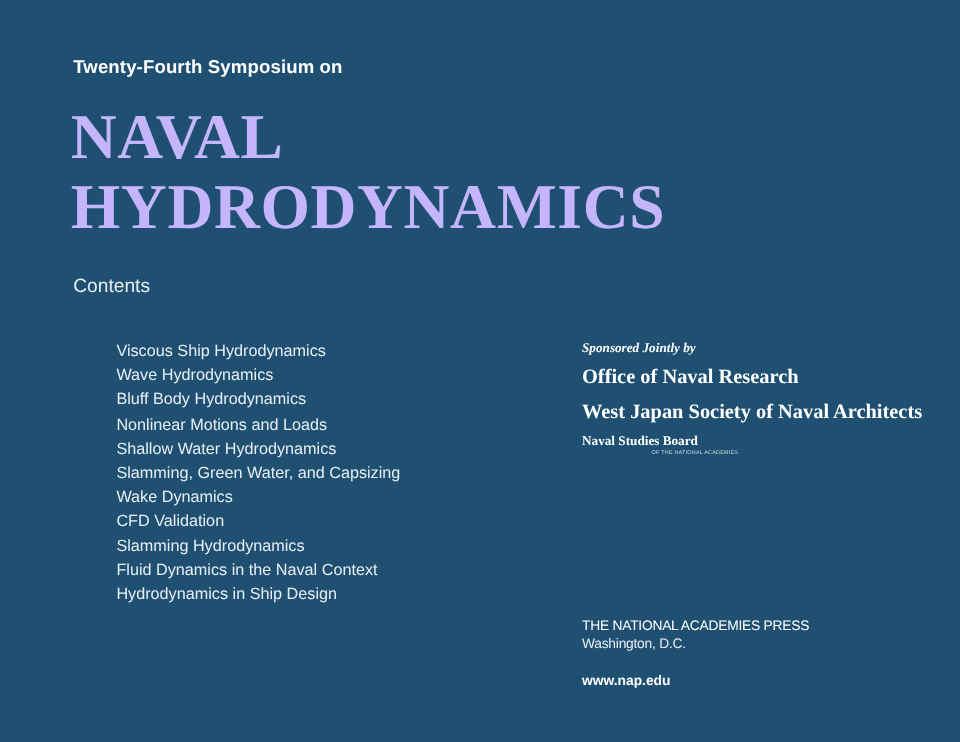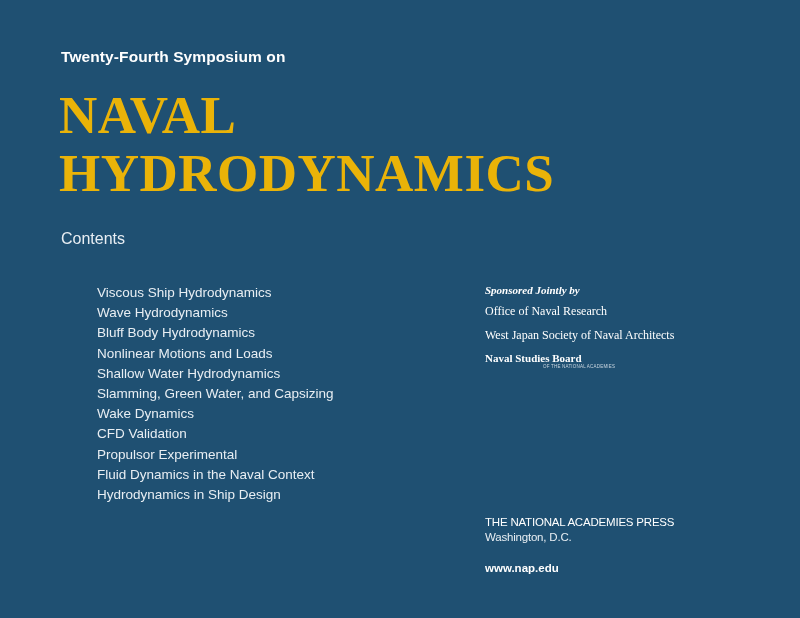--- a/index.html
+++ b/index.html
@@ -31,21 +31,21 @@
       color: #ffffff;
       letter-spacing: 0.1px;
     }
     .title-line {
       position: absolute;
       left: 59px;
       font-family: "Liberation Serif", serif;
       font-weight: bold;
       font-size: 53px;
       line-height: 1;
-      color: #eab308;
+      color: #c4b5fd;
       letter-spacing: 0.5px;
     }
     .title-line.l1 { top: 89px; }
     .title-line.l2 { top: 147px; }
     .contents-heading {
       position: absolute;
       left: 61px;
       top: 230px;
       font-family: "Liberation Sans", sans-serif;
       font-size: 16px;
@@ -73,22 +73,22 @@
       font-family: "Liberation Serif", serif;
       color: #ffffff;
     }
     .sponsored-by {
       font-style: italic;
       font-weight: bold;
       font-size: 11px;
       margin-bottom: 8px;
     }
     .sponsor {
-      font-weight: normal;
-      font-size: 12px;
+      font-weight: bold;
+      font-size: 17px;
       margin-bottom: 9px;
     }
     .nsb {
       font-weight: bold;
       font-size: 11px;
       margin-bottom: 0;
     }
     .nrc {
       font-family: "Liberation Sans", sans-serif;
       font-size: 9.5px;
@@ -142,21 +142,21 @@
 
   <ul class="toc">
     <li>Viscous Ship Hydrodynamics</li>
     <li>Wave Hydrodynamics</li>
     <li>Bluff Body Hydrodynamics</li>
     <li>Nonlinear Motions and Loads</li>
     <li>Shallow Water Hydrodynamics</li>
     <li>Slamming, Green Water, and Capsizing</li>
     <li>Wake Dynamics</li>
     <li>CFD Validation</li>
-    <li>Propulsor Experimental</li>
+    <li>Slamming Hydrodynamics</li>
     <li>Fluid Dynamics in the Naval Context</li>
     <li>Hydrodynamics in Ship Design</li>
   </ul>
 
   <div class="sponsors">
     <div class="sponsored-by">Sponsored Jointly by</div>
     <div class="sponsor">Office of Naval Research</div>
     <div class="sponsor">West Japan Society of Naval Architects</div>
     <div class="nsb">Naval Studies Board</div>
     <div class="nrc-sub">OF THE NATIONAL ACADEMIES</div>

